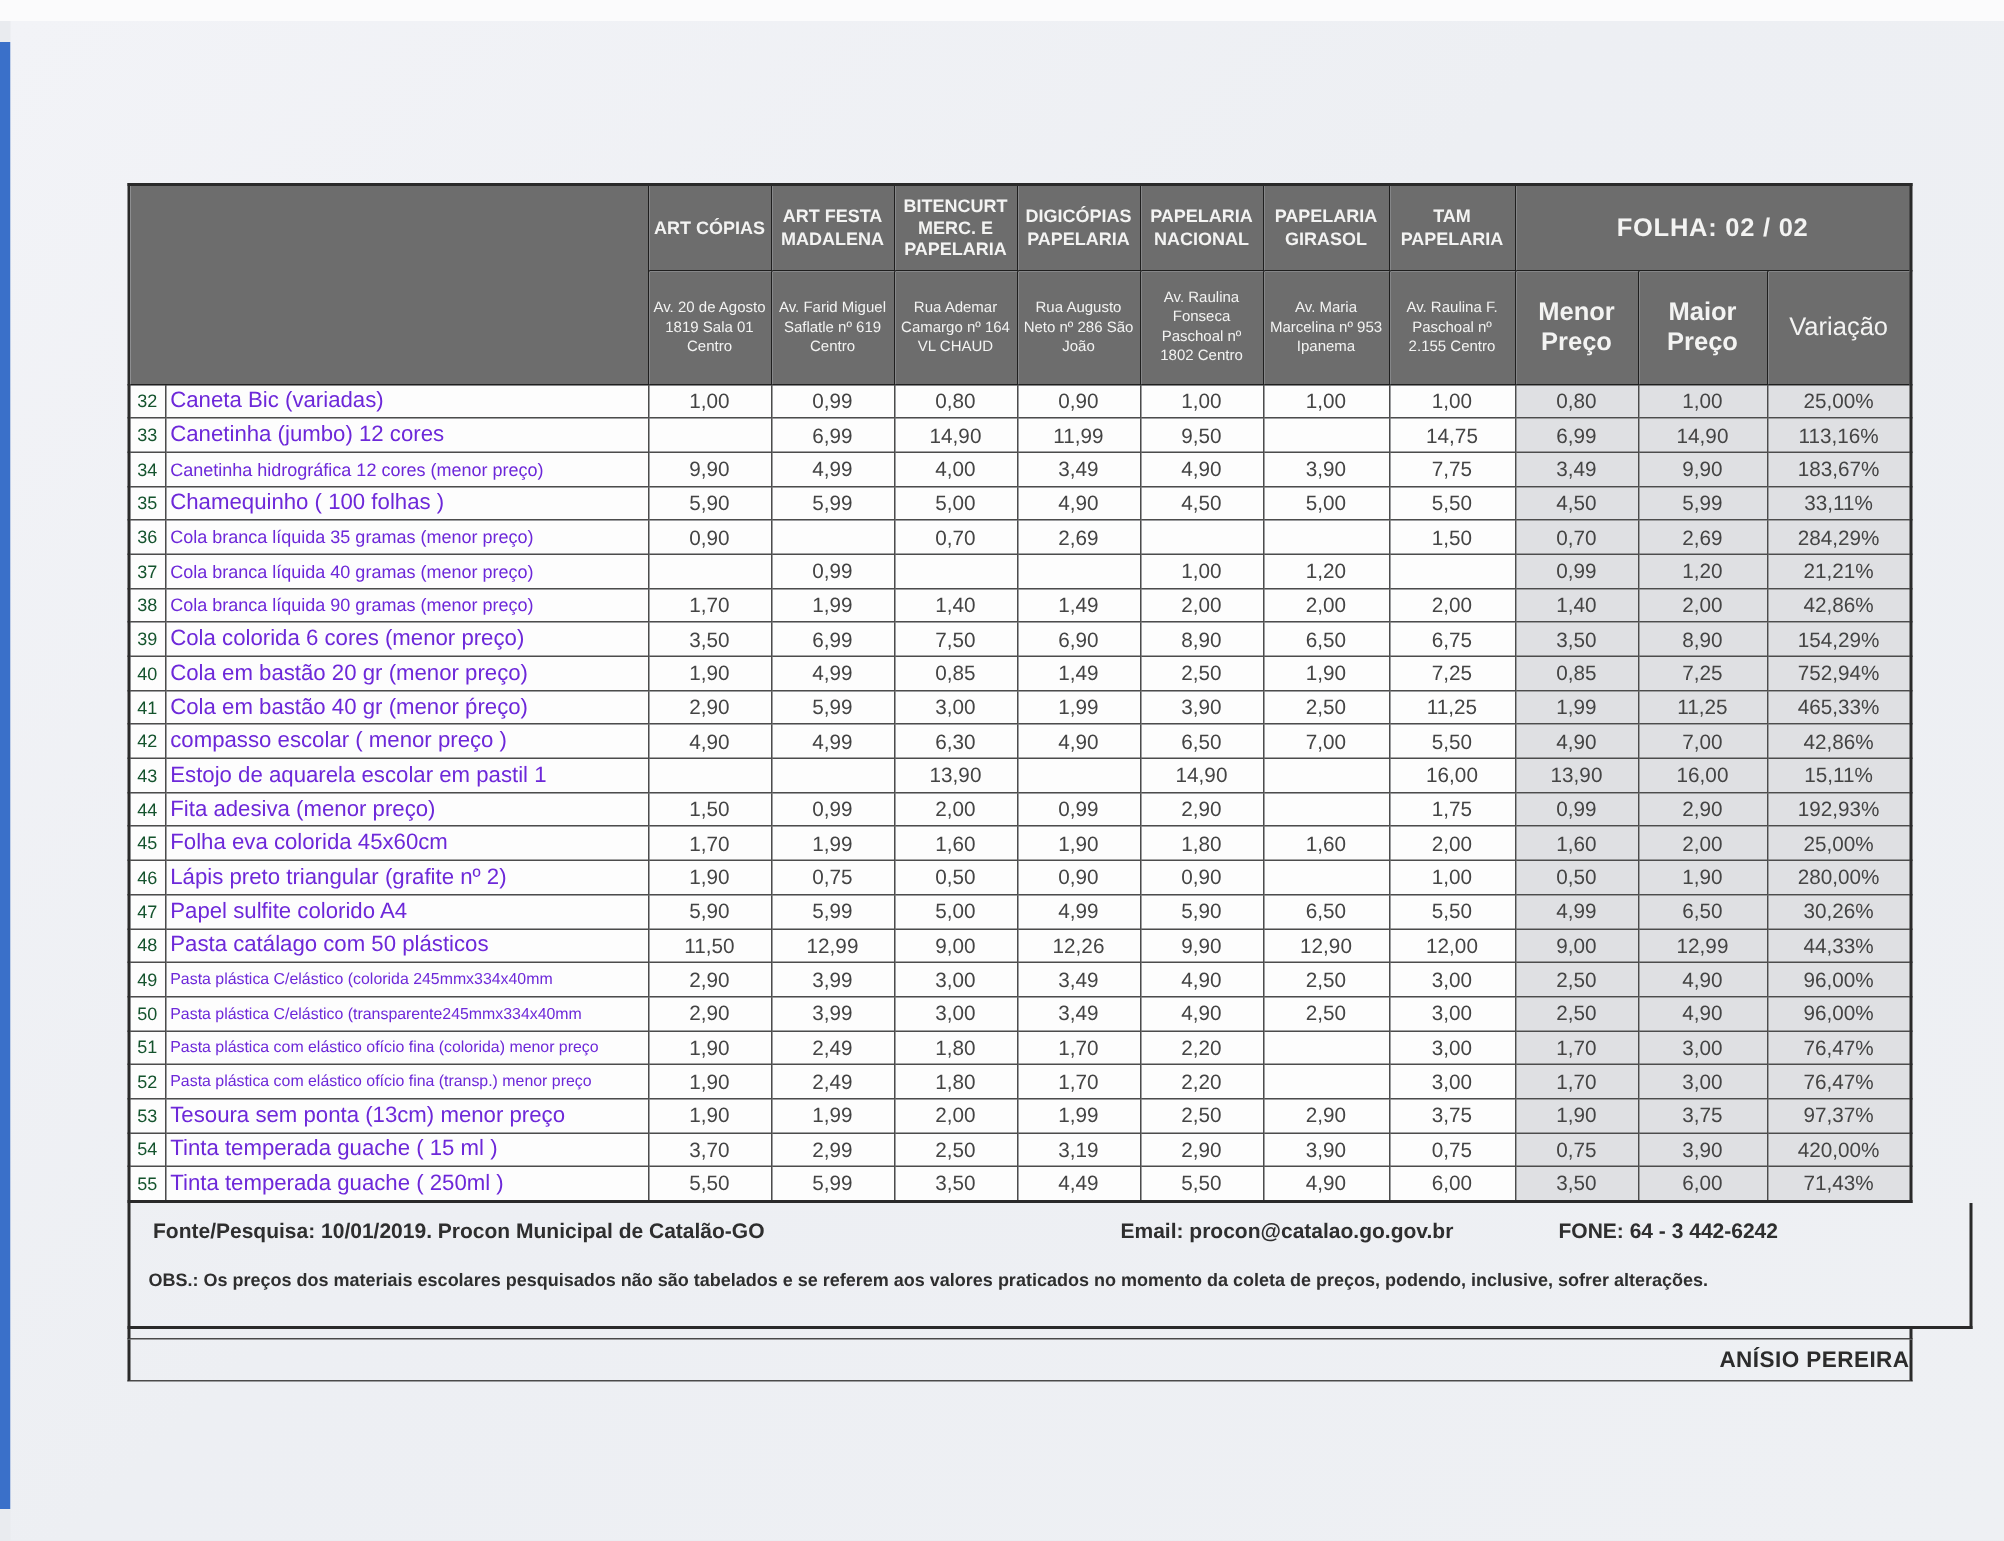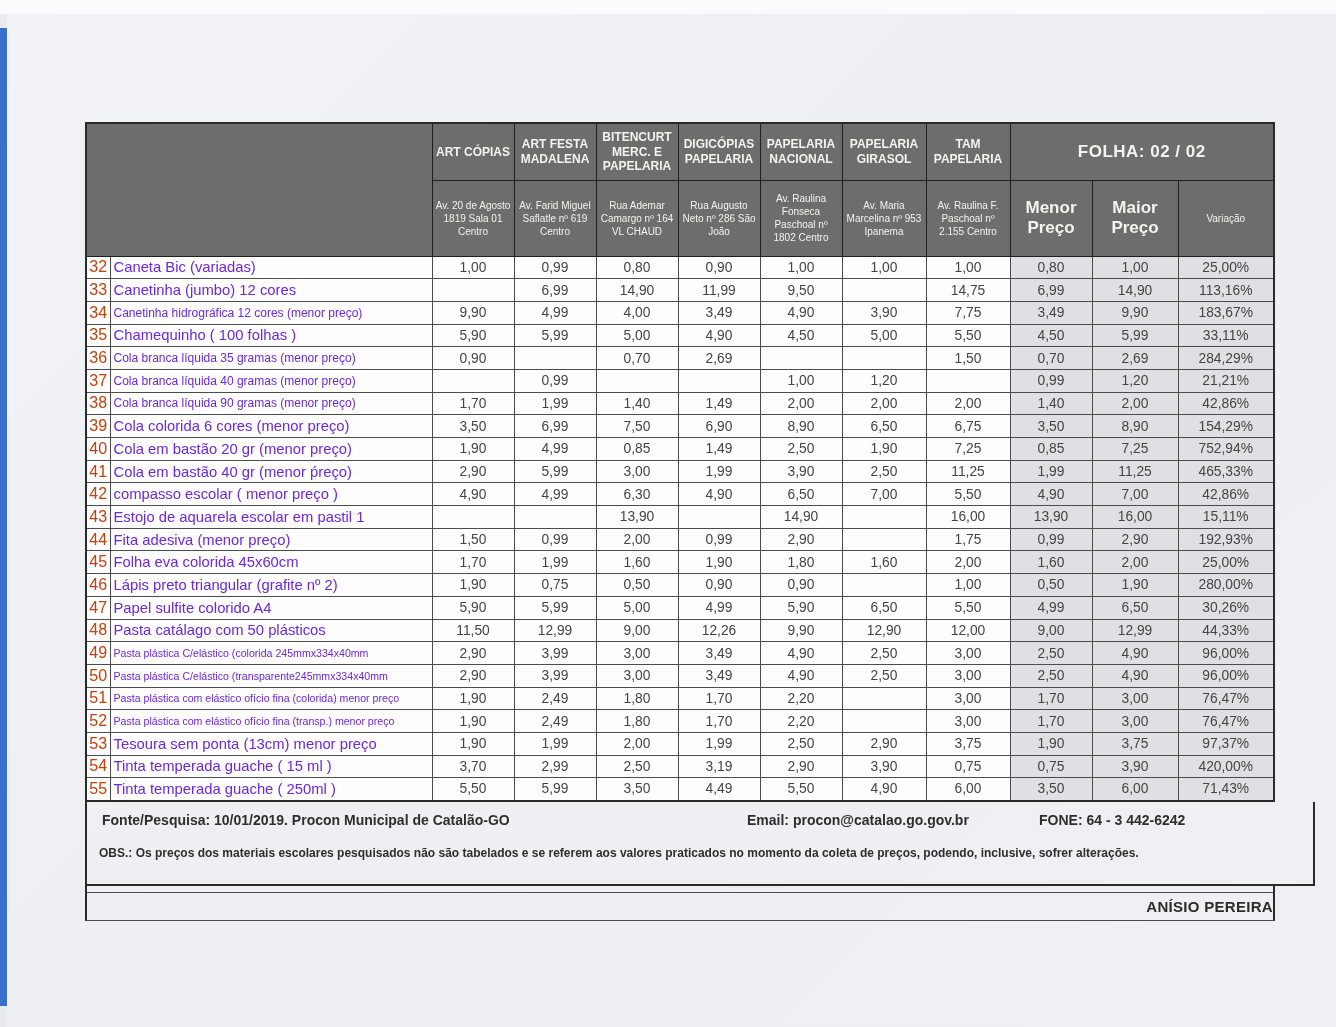--- a/index.html
+++ b/index.html
@@ -23,25 +23,25 @@
     background:#6d6d6d;color:#f3f3f2;border:1px solid #1f1f1f;
     vertical-align:middle;text-align:center;
   }
   thead tr.r1{height:57px}
   thead tr.r2{height:76px}
   th.corner{background:#6d6d6d}
   th.store{font-size:12px;font-weight:bold;line-height:1.2;padding:0 2px}
   th.addr{font-size:10px;font-weight:normal;line-height:1.3;padding:0 2px}
   th.folha{font-size:17px;font-weight:bold;letter-spacing:.5px}
   th.menor,th.maior{font-size:17px;font-weight:bold;line-height:1.15}
-  th.variacao{font-size:10px;font-weight:normal}
+  th.variacao{font-size:17px;font-weight:normal}
 
   tbody tr{height:22.7px}
   tbody td{border:1px solid #4c4c4c;background:#fdfdfd;vertical-align:middle}
-  td.num{font-size:16px;text-align:center;color:#c2410c;padding:0}
+  td.num{font-size:12px;text-align:center;color:#14532d;padding:0}
   td.item{text-align:left;padding-left:3px;color:#6d28d9;white-space:nowrap}
   .sz-md{font-size:14.8px}
   .sz-sm{font-size:12px}
   .sz-xs{font-size:10.6px}
   td.price{font-size:13.8px;text-align:center;color:#444}
   td.shade{background:#dfe0e3}
 
   .footer-box{
     width:1186px;height:82px;border:2px solid #2a2a2a;border-top:none;
     position:relative;color:#2e2e2e;padding-left:40px;

